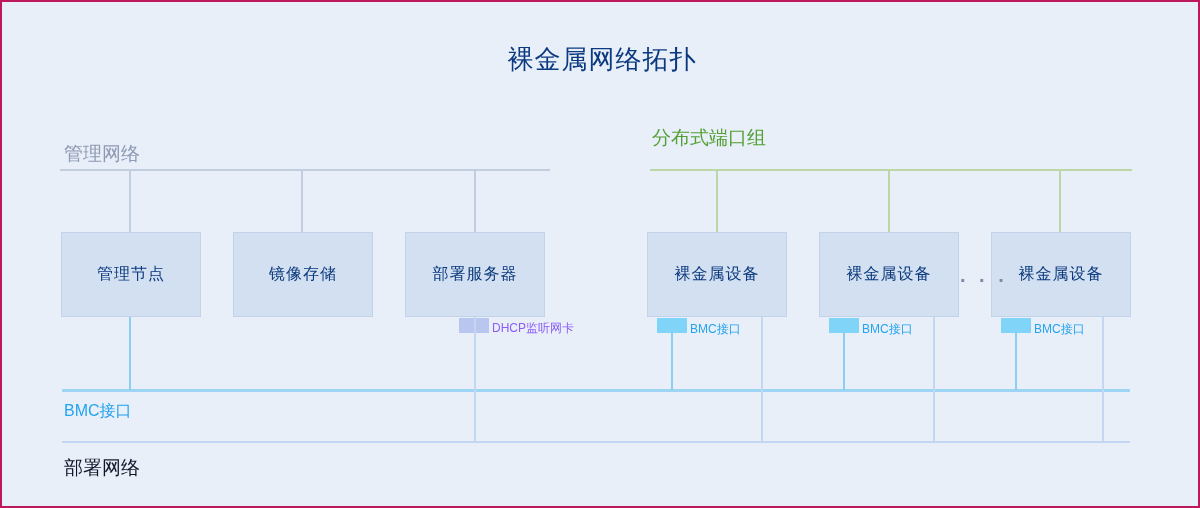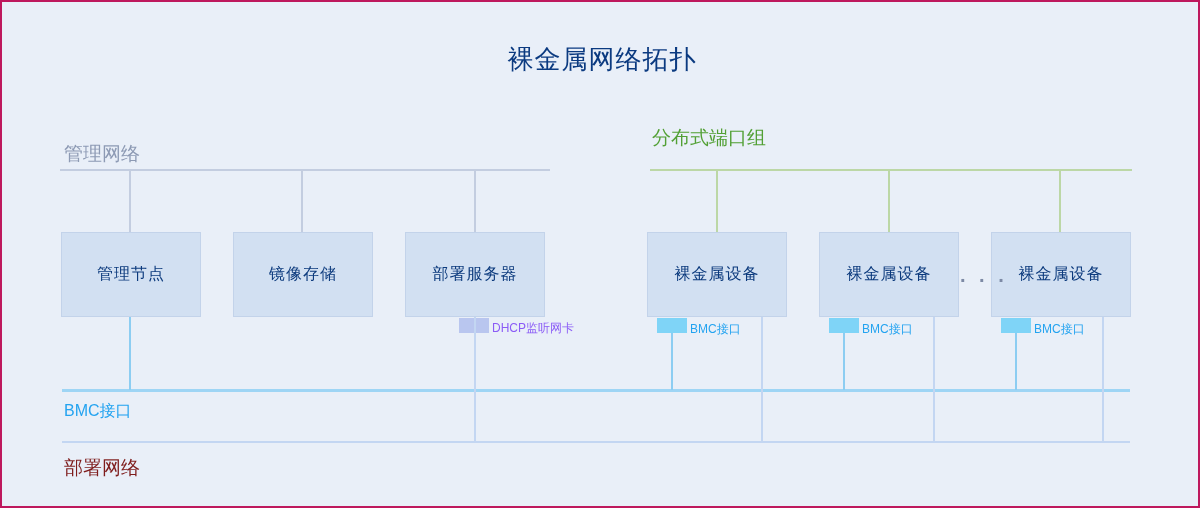--- a/index.html
+++ b/index.html
@@ -36,21 +36,21 @@
 
   
   .zone-label {
     position: absolute;
     font-size: 19px;
     white-space: nowrap;
   }
   .zone-mgmt   { left: 62px;  top: 139px; color: #8d9ab4; }
   .zone-dpg    { left: 650px; top: 123px; color: #52a035; }
   .zone-ipmi   { left: 62px;  top: 399px; color: #23a3f0; font-size: 16px; }
-  .zone-deploy { left: 62px;  top: 453px; color: #7f1d1d; }
+  .zone-deploy { left: 62px;  top: 453px; color: #0f172a; }
 
   
   .bus {
     position: absolute;
     height: 2px;
   }
   .bus-mgmt   { left: 58px;  top: 167px; width: 490px; background: #c3cde0; }
   .bus-dpg    { left: 648px; top: 167px; width: 482px; background: #bcd7a6; }
   .bus-ipmi   { left: 60px;  top: 387px; width: 1068px; background: #9ed5f5; height: 3px; }
   .bus-deploy { left: 60px;  top: 439px; width: 1068px; background: #c3d6f2; }

